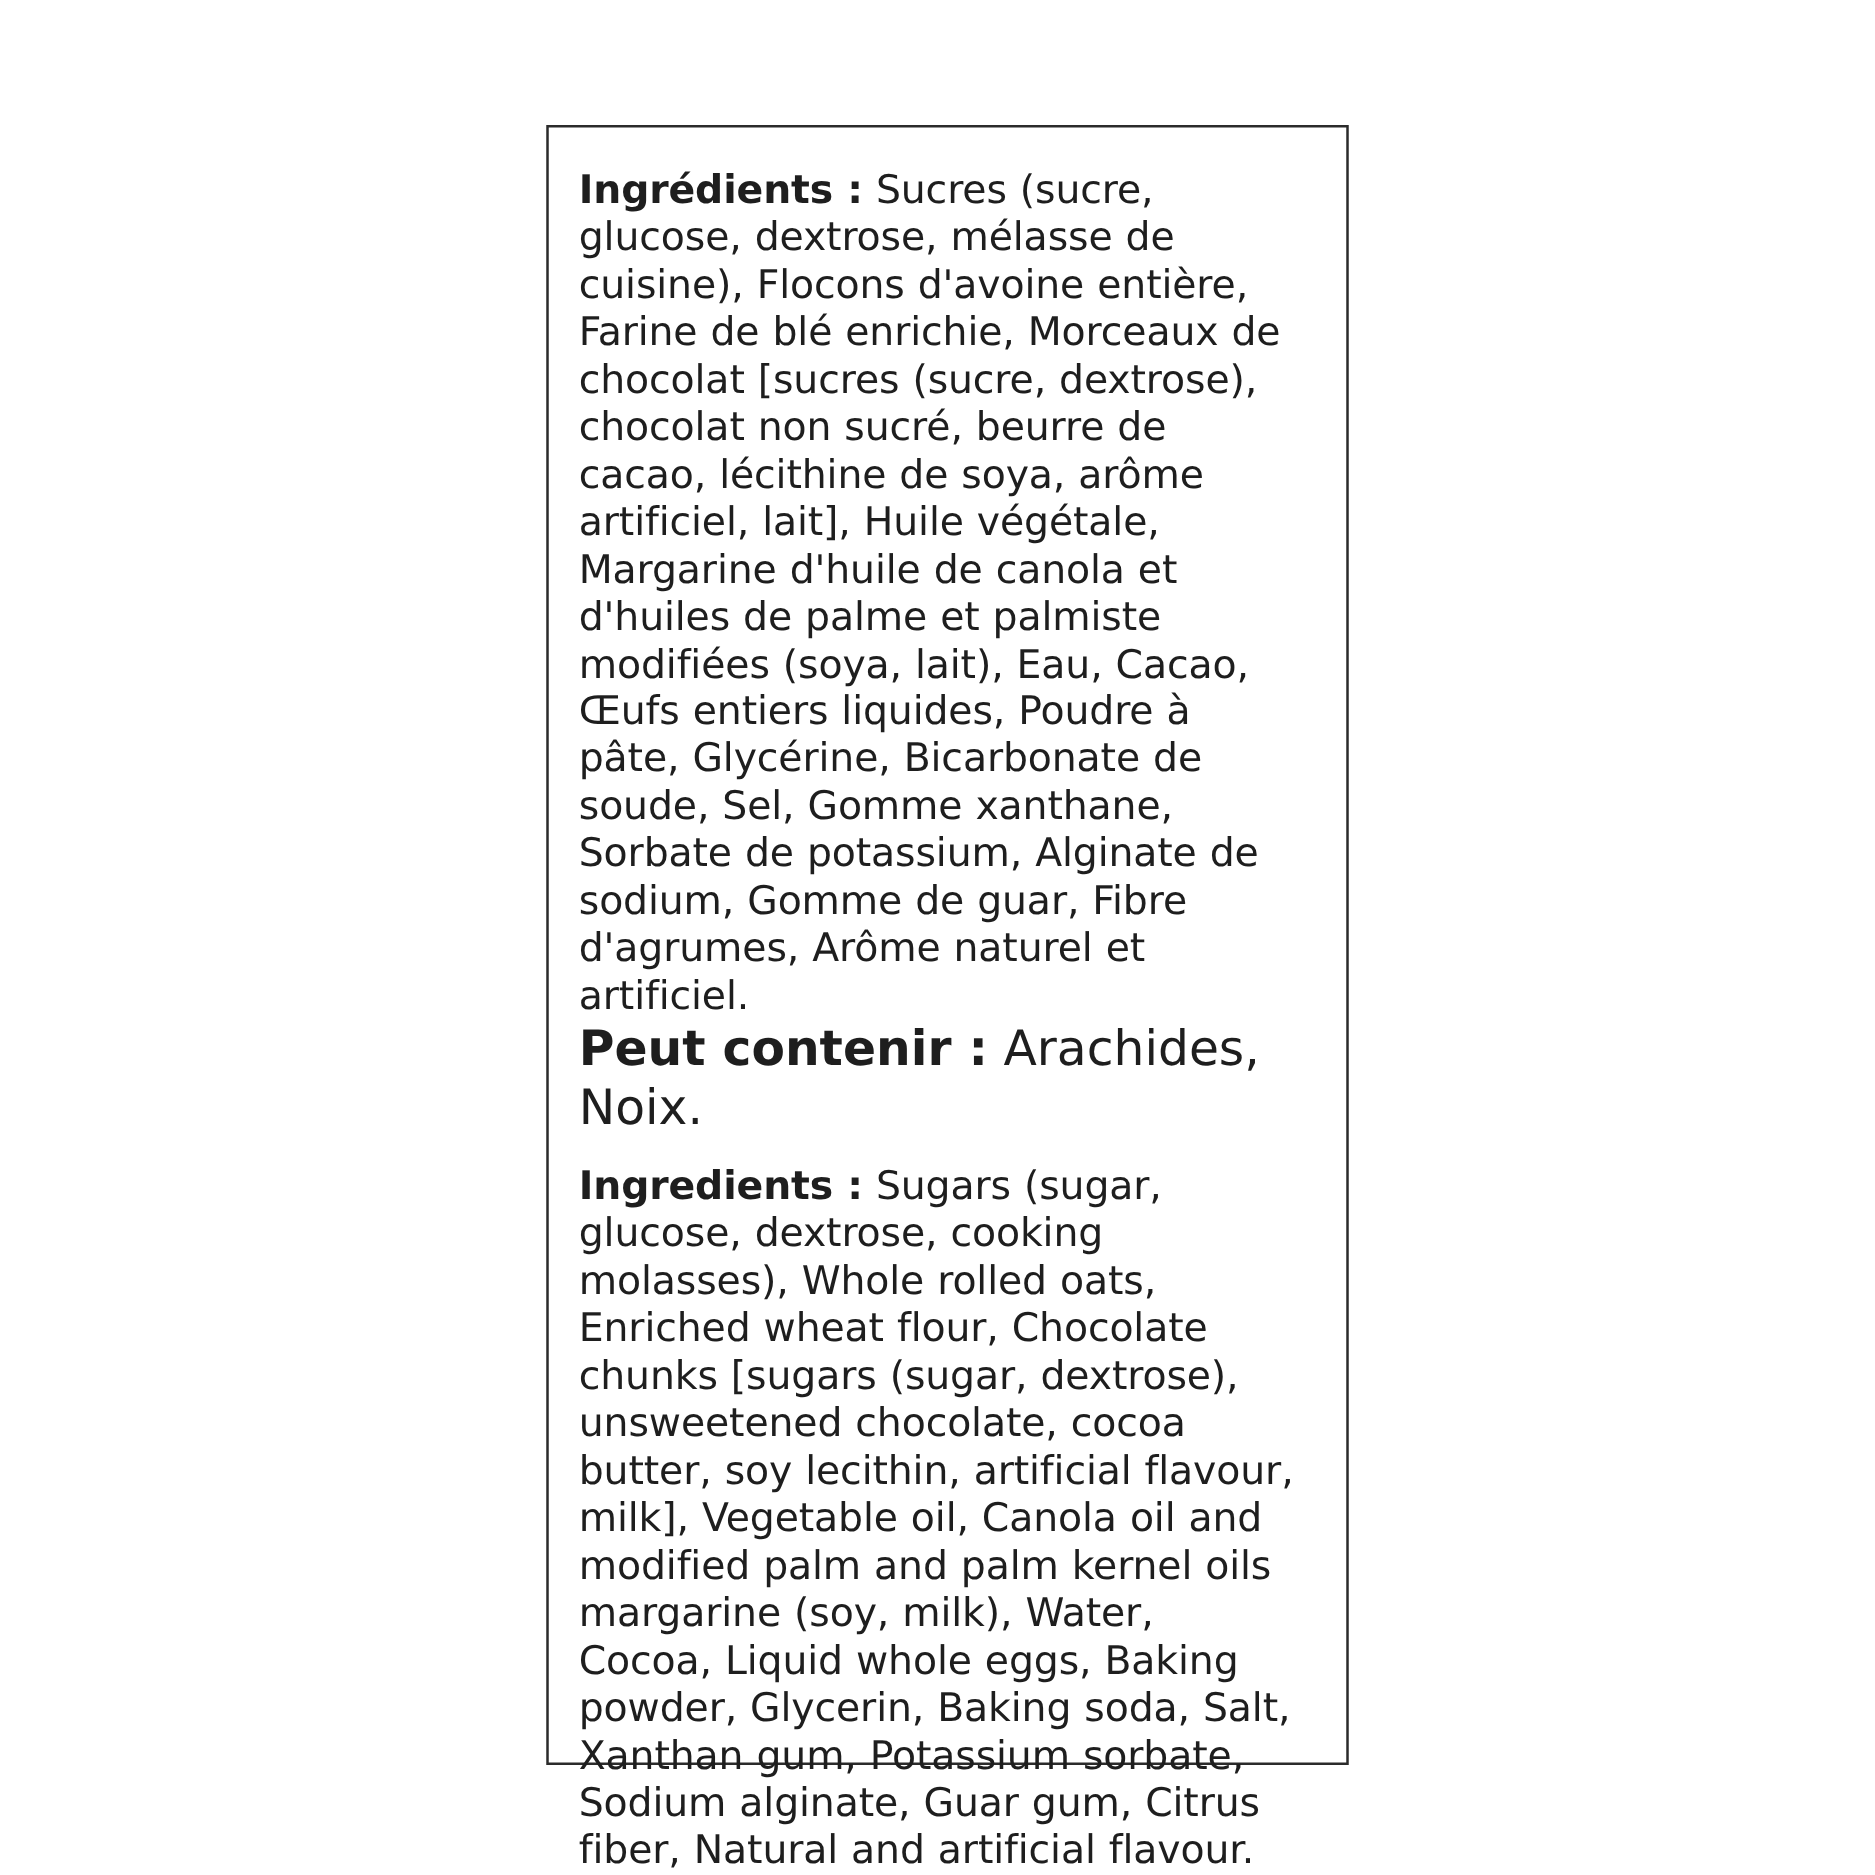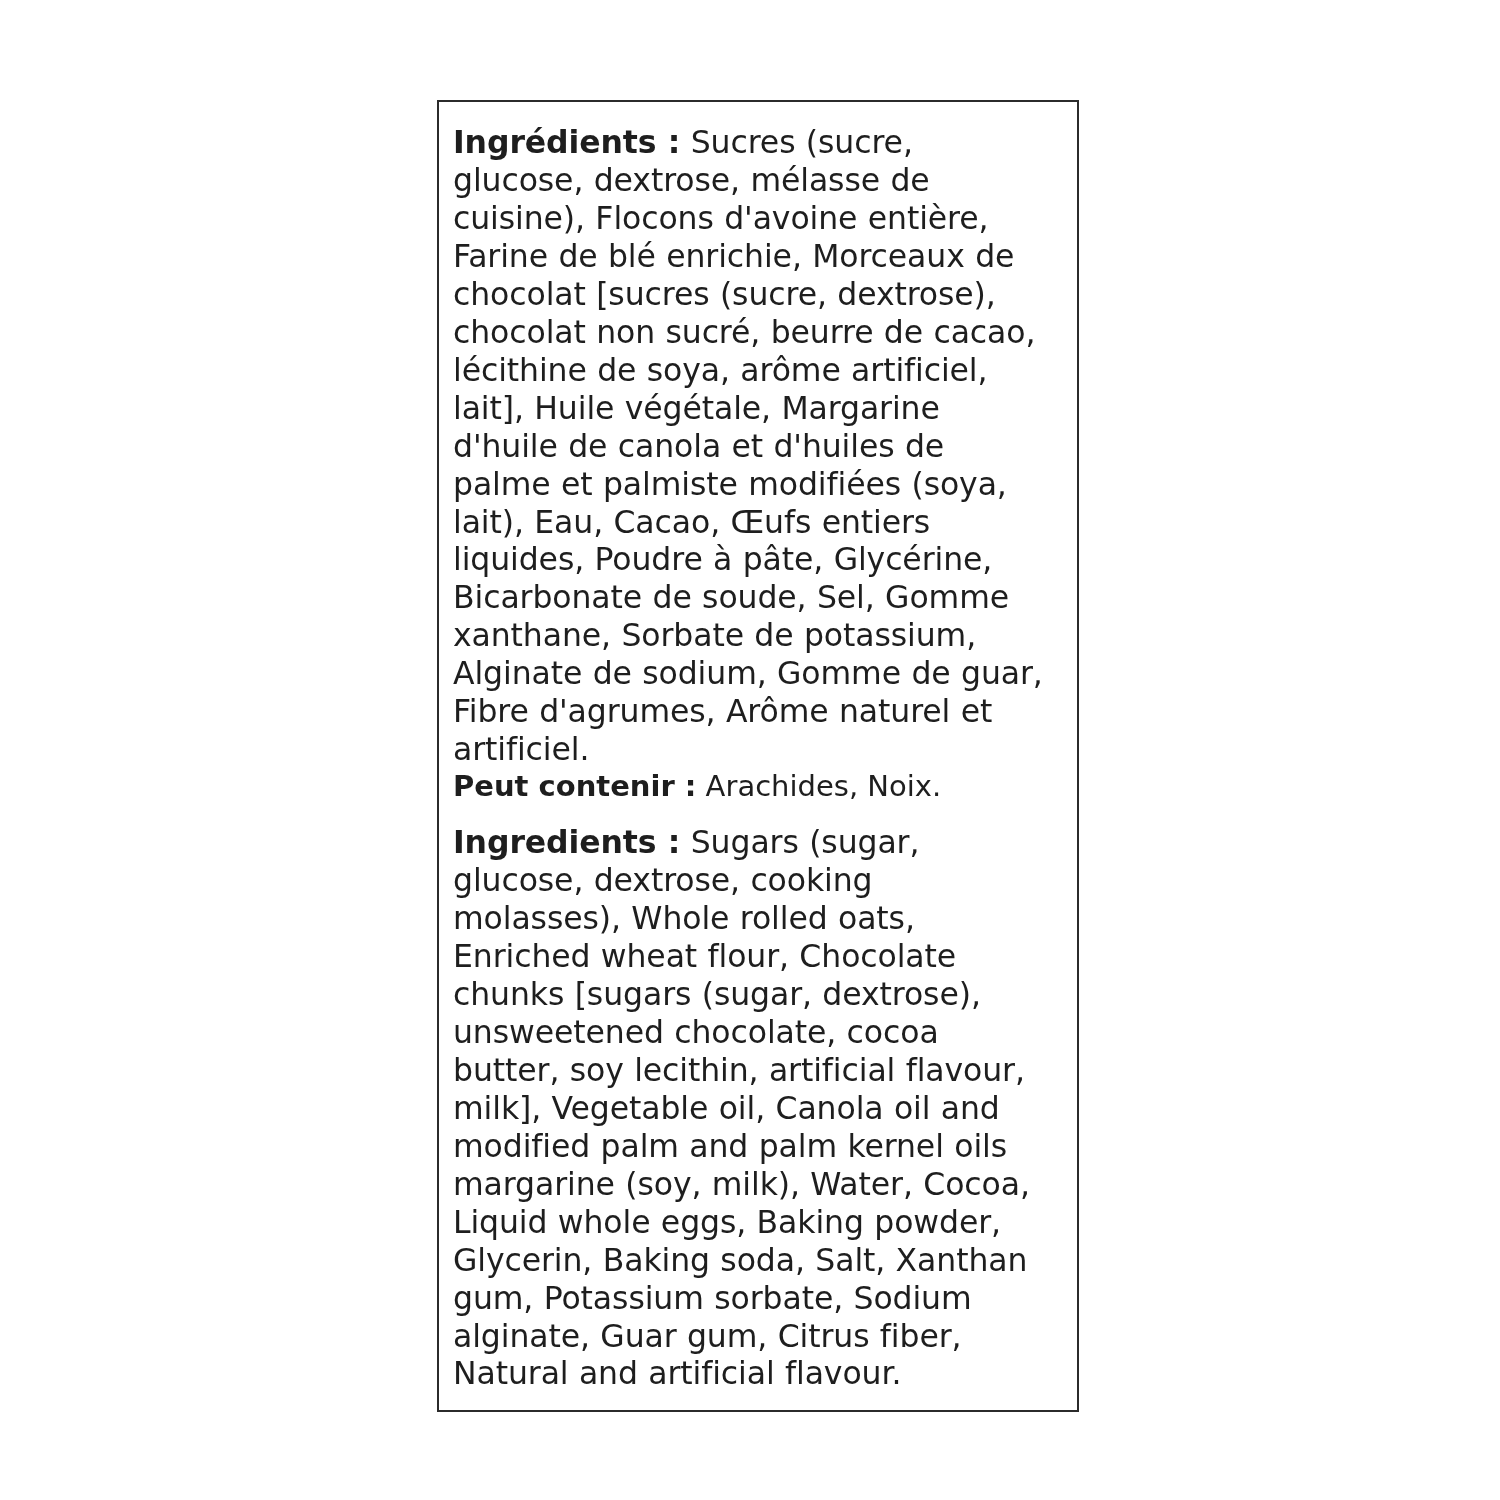--- a/index.html
+++ b/index.html
@@ -20,39 +20,39 @@
     left: 437px;
     top: 100px;
     width: 642px;
     height: 1312px;
     border: 2px solid #2b2b2b;
     box-sizing: border-box;
     background: #ffffff;
     padding: 22px 28px 10px 14px;
   }
   .block {
-    margin: 0;
+    margin: 10px;
   }
   .block + .block {
     margin-top: 20px;
   }
   .para {
     font-size: 31.5px;
     line-height: 1.205;
     letter-spacing: -0.1px;
     text-align: left;
     word-spacing: 0.5px;
     margin: 0;
     color: #1e1e1e;
   }
   .heading {
     font-weight: bold;
   }
   .allergen {
-    font-size: 29px;
+    font-size: 39px;
     line-height: 1.205;
     margin: 0;
     color: #1e1e1e;
   }
   .allergen .heading {
     font-weight: bold;
   }
 </style>
 </head>
 <body>

